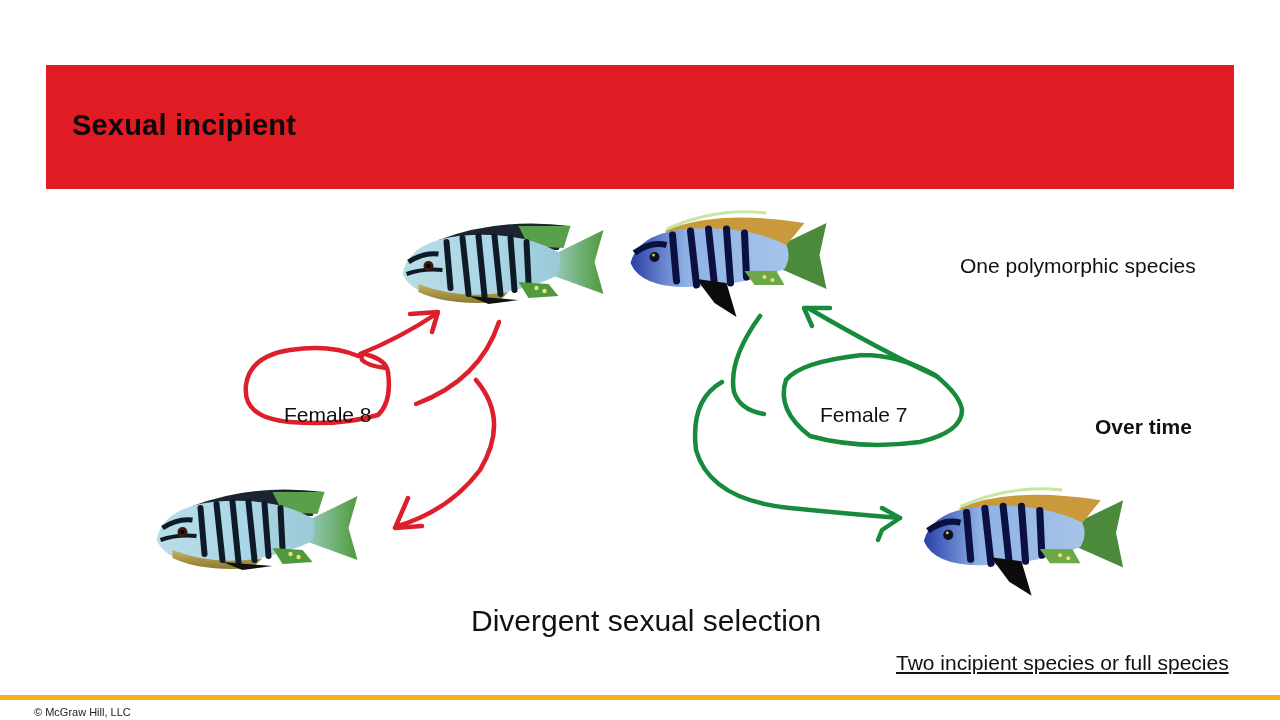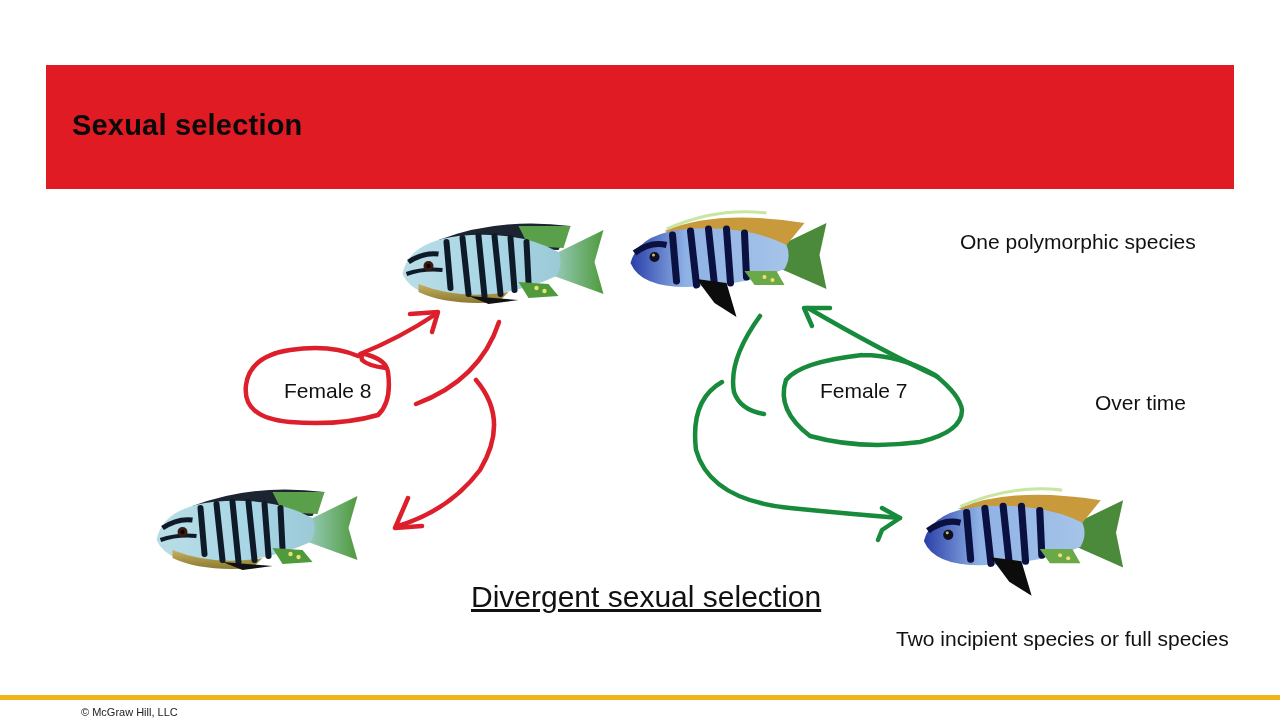--- a/index.html
+++ b/index.html
@@ -11,37 +11,37 @@
     }
     .title-bar {
       position: absolute; left: 46px; top: 65px; width: 1188px; height: 124px;
       background: #e01b24;
     }
     .title-text {
       position: absolute; left: 26px; top: 44px;
       font-size: 29px; font-weight: bold; color: #0a0a0a; letter-spacing: 0.2px;
     }
     .label {
-      position: absolute; font-size: 21px; color: #111; white-space: nowrap;
+      position: absolute; font-size: 21px; color: #111; white-space: nowrap; margin-top: 24px;
     }
-    .label.big { font-size: 30px; text-decoration: underline; }
+    .label.big { font-size: 30px; }
     .fish { position: absolute; }
     svg.annot { position: absolute; left: 0; top: 0; }
     .footer-line {
       position: absolute; left: 0; top: 695px; width: 1280px; height: 5px; background: #f0b31a;
     }
     .footer-text {
-      position: absolute; left: 34px; top: 706px; font-size: 11px; color: #222; margin-left: 47px;
+      position: absolute; left: 34px; top: 706px; font-size: 11px; color: #222;
     }
   </style>
 </head>
 <body>
 
 <div class="title-bar">
-  <div class="title-text">Sexual selection</div>
+  <div class="title-text">Sexual incipient</div>
 </div>
 
 <svg width="0" height="0" style="position:absolute">
   <defs>
     <linearGradient id="lightBody" x1="0" y1="0" x2="1" y2="0">
       <stop offset="0" stop-color="#b9dde6"></stop>
       <stop offset="0.6" stop-color="#a8d6e6"></stop>
       <stop offset="1" stop-color="#9cc9d6"></stop>
     </linearGradient>
     <linearGradient id="darkBody" x1="0" y1="0" x2="1" y2="0">
@@ -155,18 +155,18 @@
 
     <path d="M722 382 Q690 400 696 450 Q710 500 790 508 Q850 514 900 518"></path>
     <path d="M882 508 L900 518 L882 530 L878 540"></path>
   </g>
 </svg>
 
 <div class="label" style="left:284px; top:379px;">Female 8</div>
 <div class="label" style="left:820px; top:379px;">Female 7</div>
 
 <div class="label" style="left:960px; top:230px;">One polymorphic species</div>
-<div class="label" style="left:1095px; top:391px;">Over time</div>
+<div class="label" style="left:1095px; top:391px;font-weight:bold;">Over time</div>
 <div class="label big" style="left:471px; top:580px;">Divergent sexual selection</div>
-<div class="label" style="left:896px; top:627px;">Two incipient species or full species</div>
+<div class="label" style="left:896px; top:627px;text-decoration:underline;">Two incipient species or full species</div>
 
 <div class="footer-line"></div>
 <div class="footer-text">© McGraw Hill, LLC</div>
 
 </body></html>

